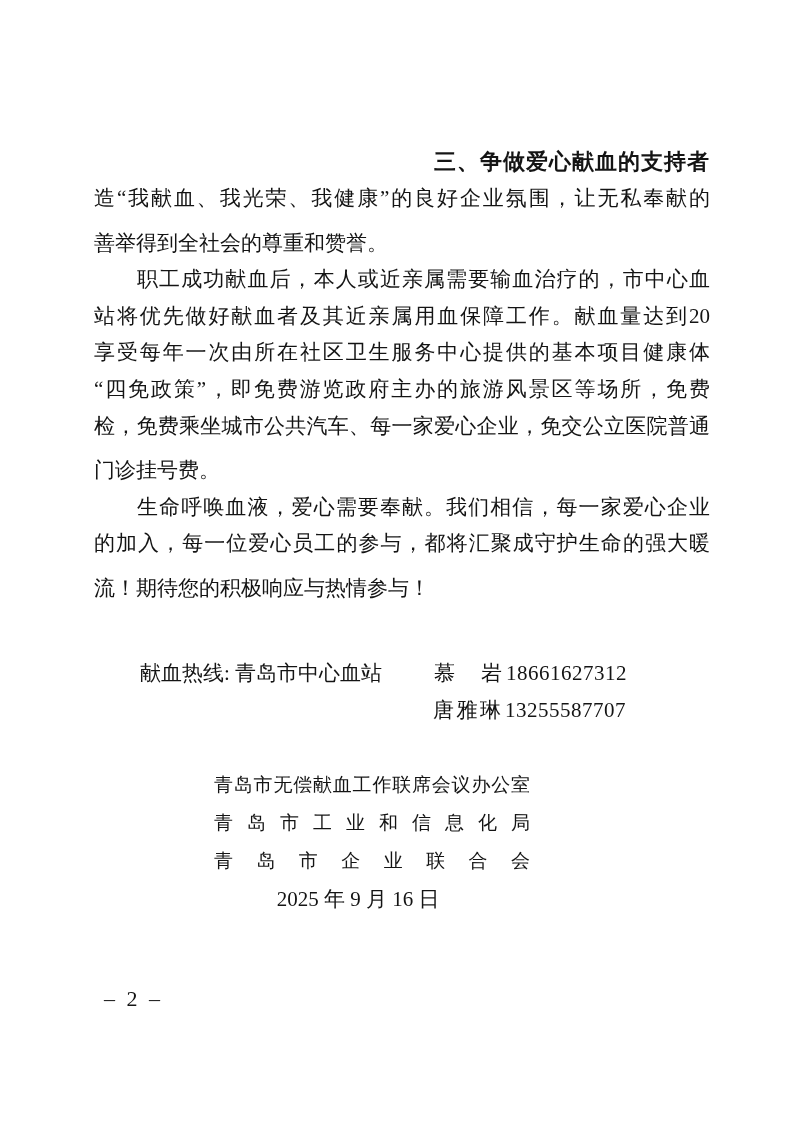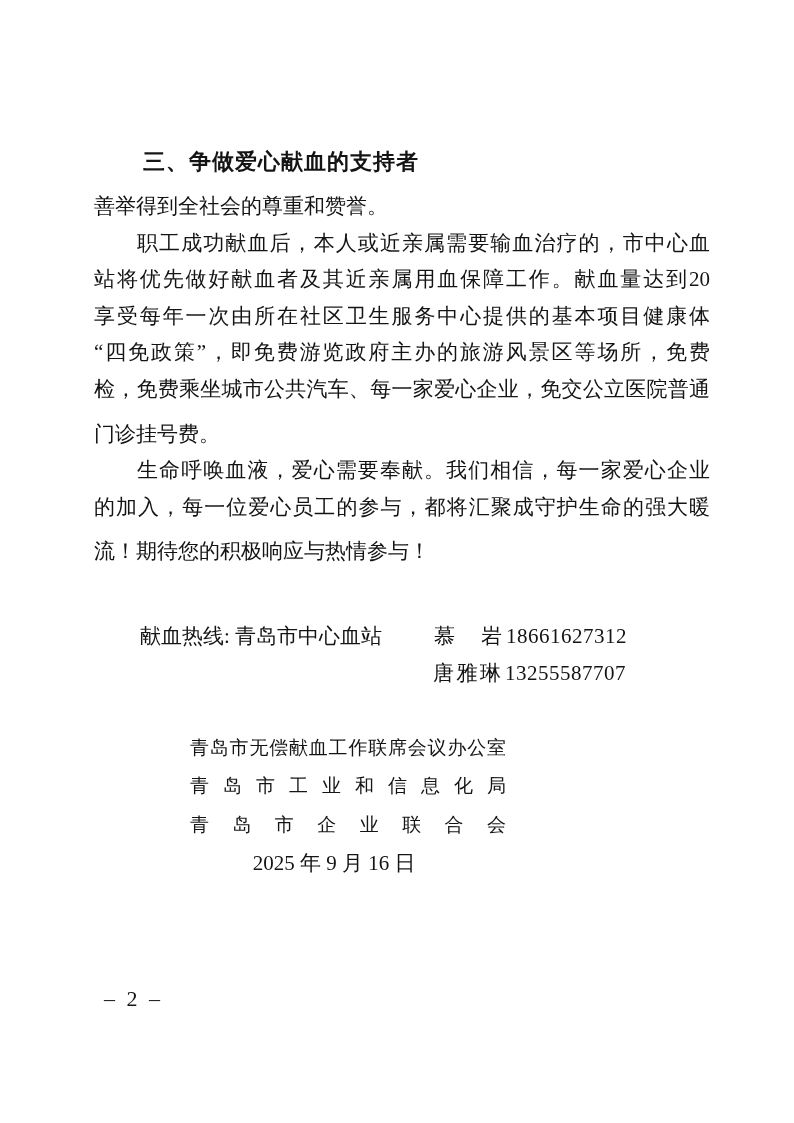--- a/index.html
+++ b/index.html
@@ -26,20 +26,21 @@
     top: 143px;
     width: 616px;
   }
   .heading {
     font-family: "Liberation Sans", "DejaVu Sans", sans-serif;
     font-weight: bold;
     font-size: 22px;
     line-height: 37px;
     padding-left: 49px;
     letter-spacing: 1px;
+    text-align: right;
   }
   .para {
     font-size: 21px;
     line-height: 36.6px;
   }
   .para .line {
     text-align: justify;
     text-align-last: justify;
     white-space: nowrap-disabled;
   }
@@ -67,21 +68,21 @@
     margin-left: 52px;
     text-align: justify;
     text-align-last: justify;
   }
   .contact-phone {
     margin-left: 4px;
     letter-spacing: 0.5px;
   }
   .sig {
     margin-top: 36px;
-    margin-left: 96px;
+    margin-left: 120px;
     width: 316px;
   }
   .sig-line {
     font-size: 19px;
     line-height: 38.3px;
     text-align: justify;
     text-align-last: justify;
   }
   .sig-date {
     font-size: 21px;
@@ -99,20 +100,21 @@
 </style>
 </head>
 <body style="color: rgb(20, 20, 20); background: rgb(255, 255, 255);">
 
 <div class="page">
   <div class="content">
 
     <div class="heading">三、争做爱心献血的支持者</div>
 
     <div class="para">
+        <div class="line">造“我献血、我光荣、我健康”的良好企业氛围，让无私奉献的</div>
         <div class="line last">善举得到全社会的尊重和赞誉。</div>
       </div>
 
     <div class="para">
         <div class="line first">职工成功献血后，本人或近亲属需要输血治疗的，市中心血</div>
         <div class="line">站将优先做好献血者及其近亲属用血保障工作。献血量达到20</div>
         <div class="line">享受每年一次由所在社区卫生服务中心提供的基本项目健康体</div>
         <div class="line">“四免政策”，即免费游览政府主办的旅游风景区等场所，免费</div>
         <div class="line">检，免费乘坐城市公共汽车、每一家爱心企业，免交公立医院普通</div>
         <div class="line last">门诊挂号费。</div>

